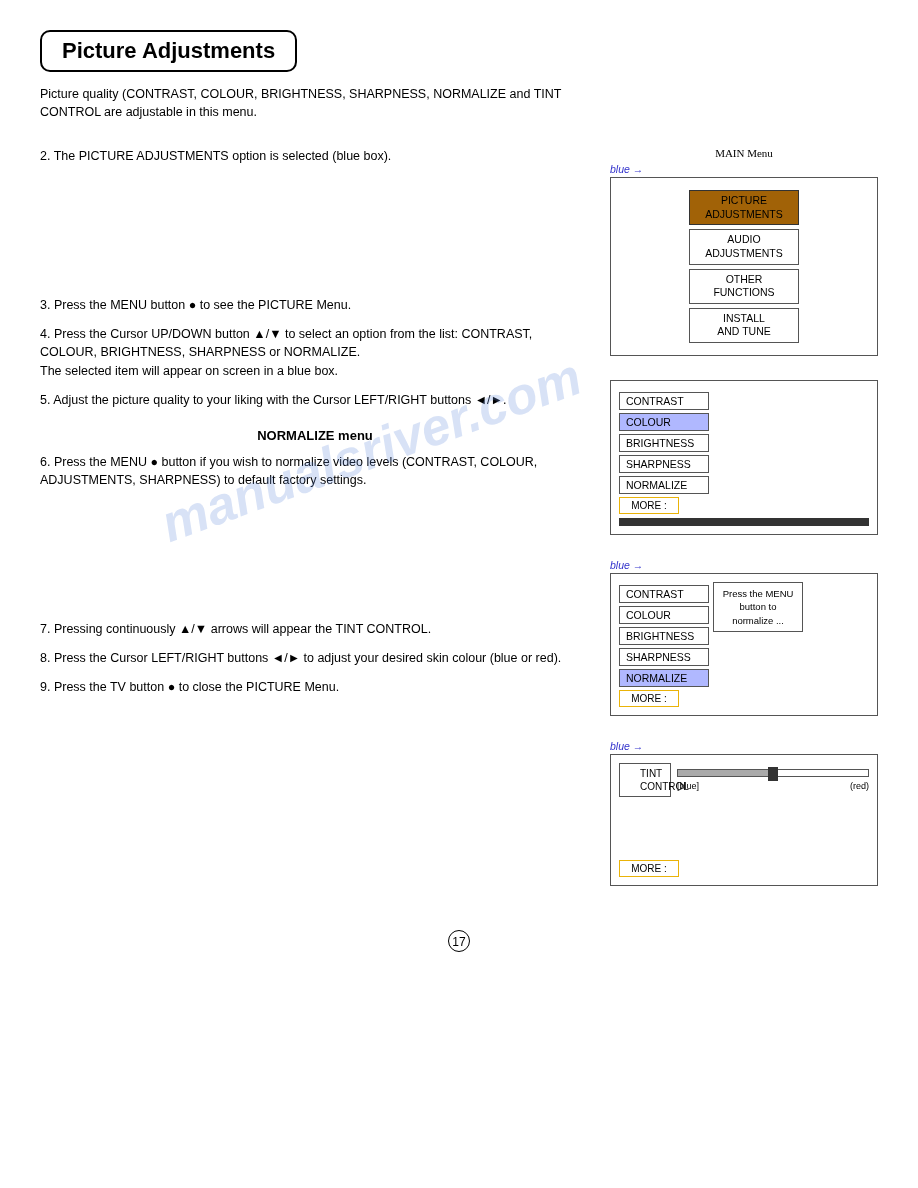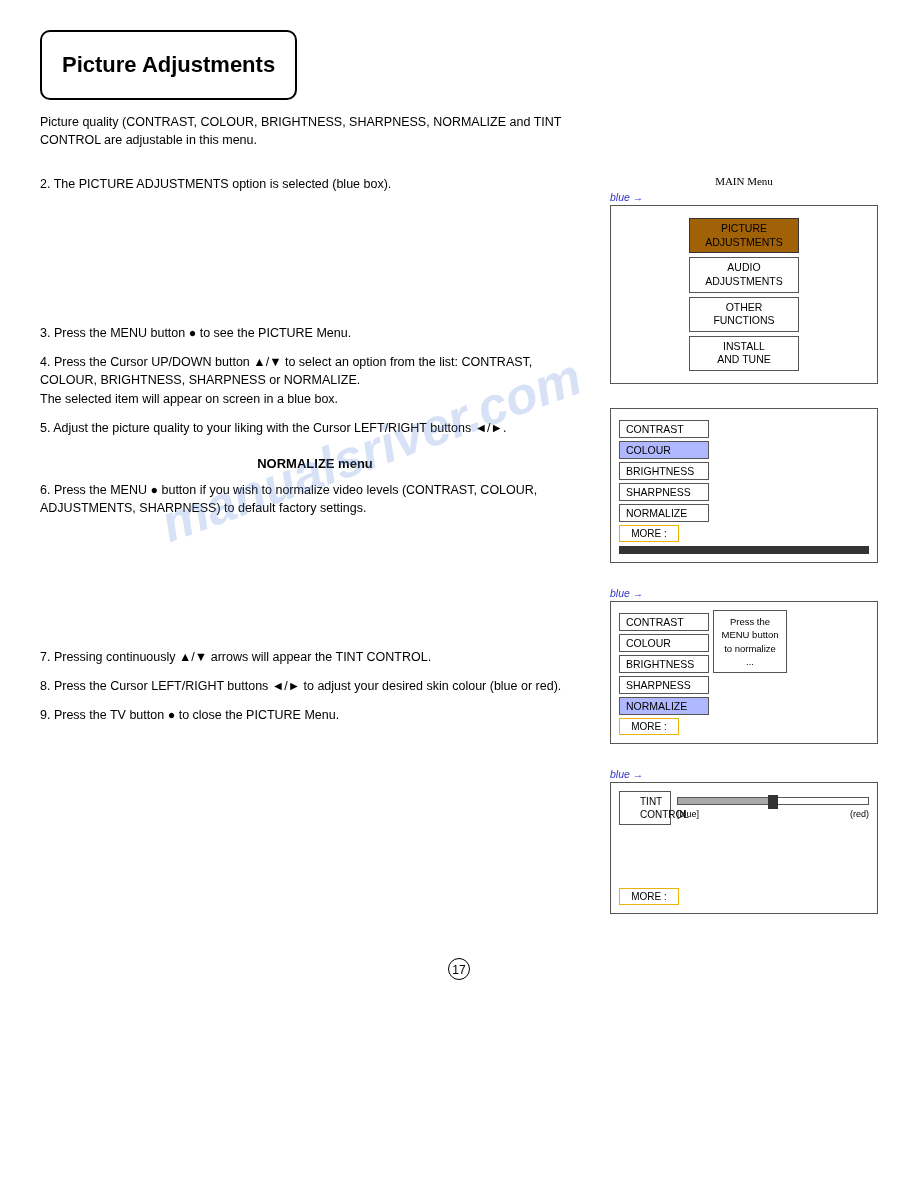--- a/index.html
+++ b/index.html
@@ -18,21 +18,21 @@
       min-height: 1188px;
       padding: 30px 40px 40px 40px;
       position: relative;
     }
 
     
     .title-box {
       border: 2px solid #000;
       border-radius: 10px;
       display: inline-block;
-      padding: 20px 20px;
+      padding: 6px 20px;
       margin-bottom: 14px;
     }
     .title-box h1 {
       font-size: 22px;
       font-weight: bold;
       font-family: Arial, Helvetica, sans-serif;
     }
 
     
     .intro-text {
@@ -112,21 +112,21 @@
     .normalize-row {
       display: flex;
       align-items: flex-start;
       gap: 4px;
     }
 
     .normalize-tooltip {
       border: 1px solid #555;
       font-size: 9.5px;
       padding: 4px 6px;
-      width: 74px;
+      width: 90px;
       line-height: 1.4;
       background: #fff;
       text-align: center;
     }
 
     
     .tint-row {
       display: flex;
       align-items: center;
       gap: 6px;

